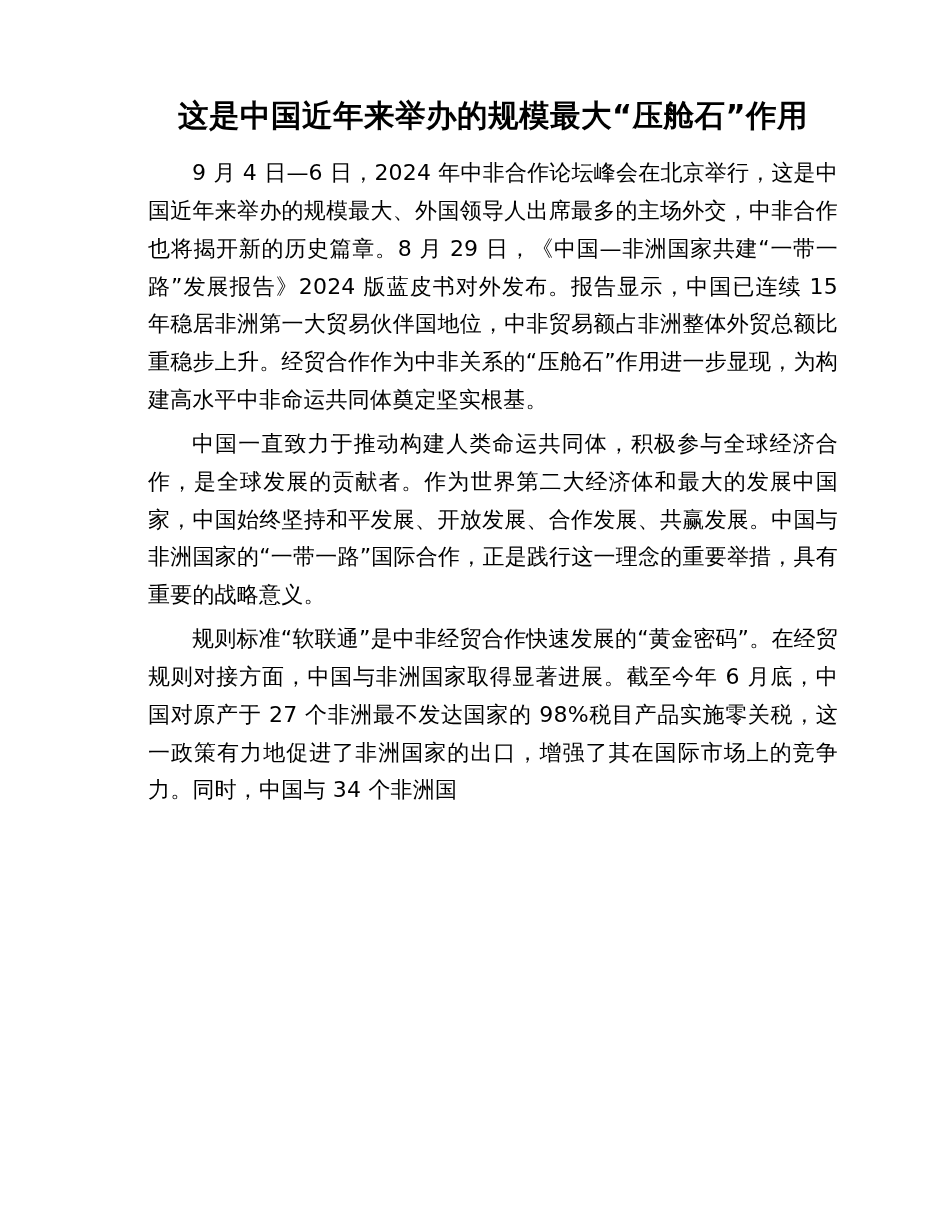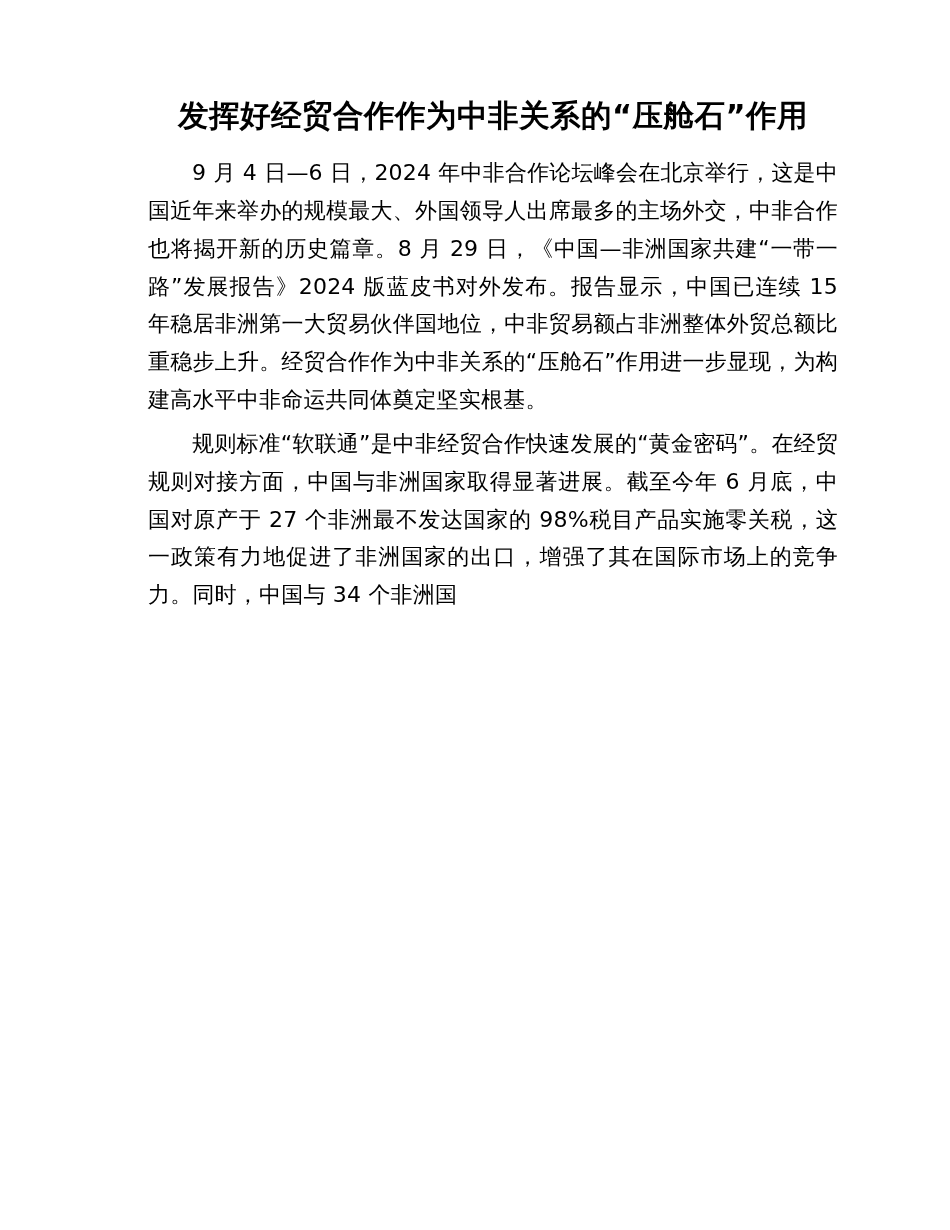--- a/index.html
+++ b/index.html
@@ -40,16 +40,17 @@
     letter-spacing: 0.2px;
   }
   .para:last-child {
     margin-bottom: 0;
   }
 </style>
 </head>
 <body>
 
 <div class="page">
-  <h1 class="doc-title">发挥好经贸合作作为中非关系的“压舱石”作用</h1>
+  <h1 class="doc-title">这是中国近年来举办的规模最大“压舱石”作用</h1>
   <p class="para">9 月 4 日—6 日，2024 年中非合作论坛峰会在北京举行，这是中国近年来举办的规模最大、外国领导人出席最多的主场外交，中非合作也将揭开新的历史篇章。8 月 29 日，《中国—非洲国家共建“一带一路”发展报告》2024 版蓝皮书对外发布。报告显示，中国已连续 15 年稳居非洲第一大贸易伙伴国地位，中非贸易额占非洲整体外贸总额比重稳步上升。经贸合作作为中非关系的“压舱石”作用进一步显现，为构建高水平中非命运共同体奠定坚实根基。</p>
+  <p class="para">中国一直致力于推动构建人类命运共同体，积极参与全球经济合作，是全球发展的贡献者。作为世界第二大经济体和最大的发展中国家，中国始终坚持和平发展、开放发展、合作发展、共赢发展。中国与非洲国家的“一带一路”国际合作，正是践行这一理念的重要举措，具有重要的战略意义。</p>
   <p class="para">规则标准“软联通”是中非经贸合作快速发展的“黄金密码”。在经贸规则对接方面，中国与非洲国家取得显著进展。截至今年 6 月底，中国对原产于 27 个非洲最不发达国家的 98%税目产品实施零关税，这一政策有力地促进了非洲国家的出口，增强了其在国际市场上的竞争力。同时，中国与 34 个非洲国</p>
 </div>
 
 </body></html>

